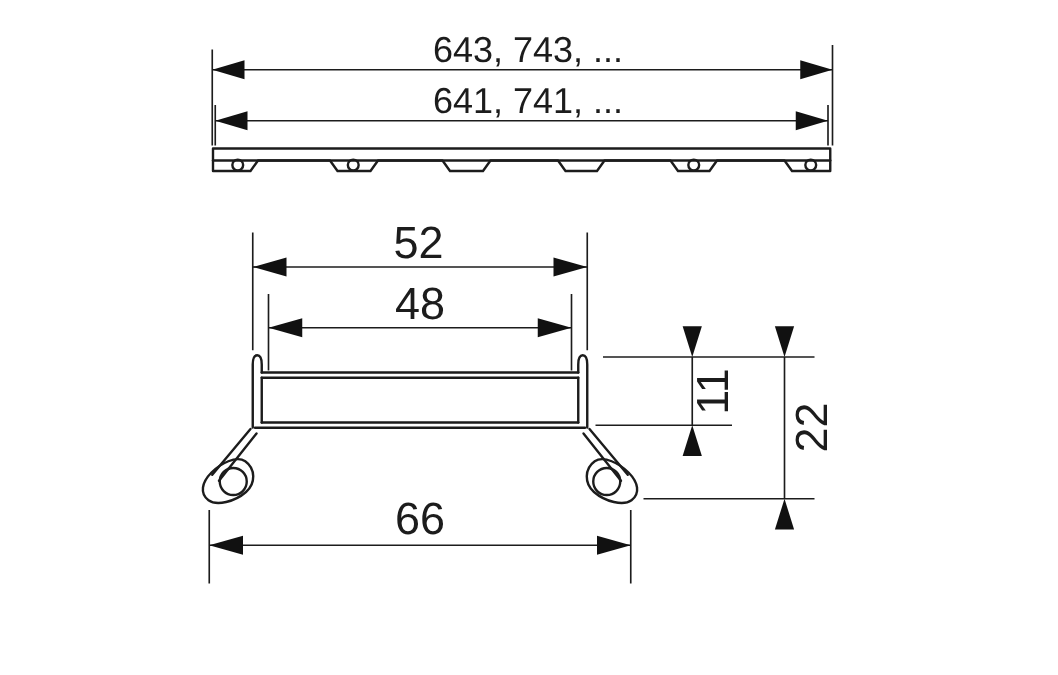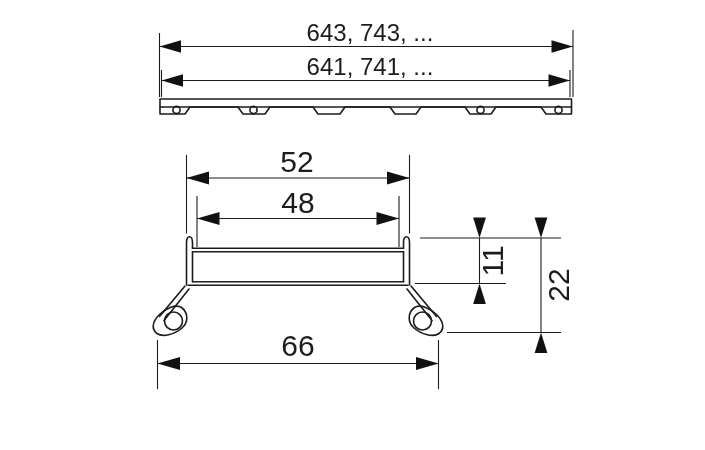--- a/index.html
+++ b/index.html
@@ -9,21 +9,20 @@
     width: 705px;
     height: 450px;
     overflow: hidden;
     font-family: "Liberation Sans", sans-serif;
   }
   .stage {
     position: relative;
     width: 606px;
     height: 450px;
     background: #ffffff;
-    margin-left: 18px;
   }
   svg { display: block; }
   svg text {
     font-family: "Liberation Sans", sans-serif;
     fill: #1c1c1c;
   }
   .dim-text  { font-size: 24px; }
   .dim-text-lg { font-size: 30px; }
   .outline   { fill: none; stroke: #1c1c1c; stroke-width: 1.6; stroke-linejoin: round; stroke-linecap: round; }
   .thinline  { fill: none; stroke: #1c1c1c; stroke-width: 1.1; }

